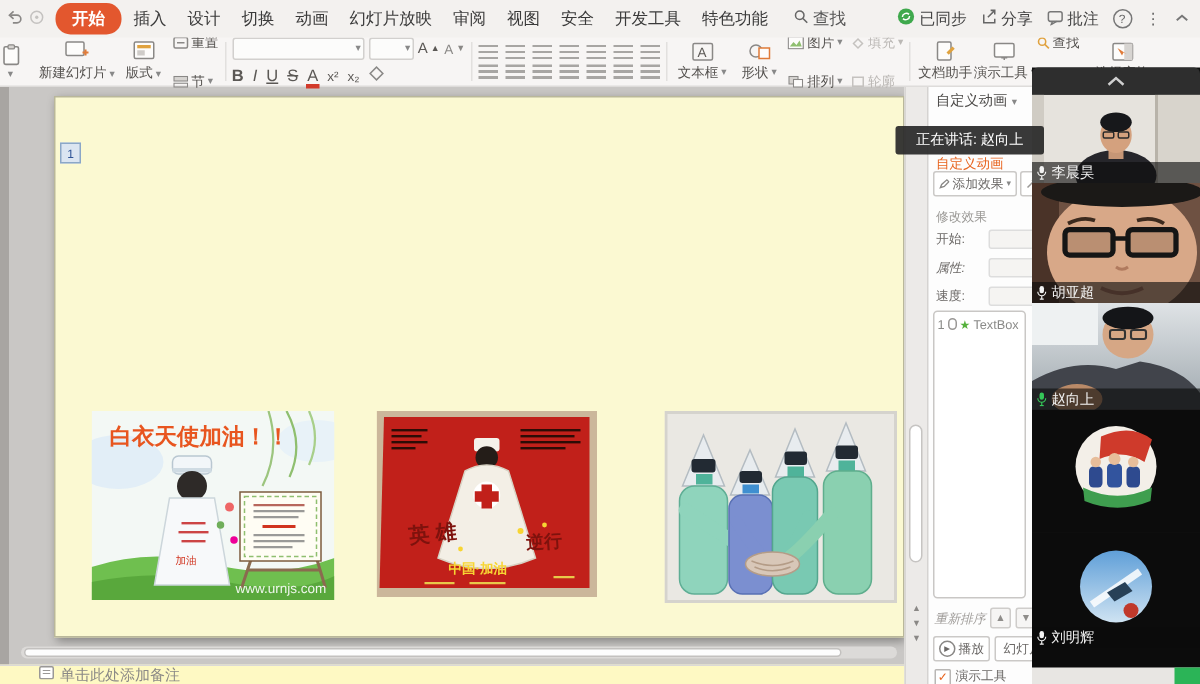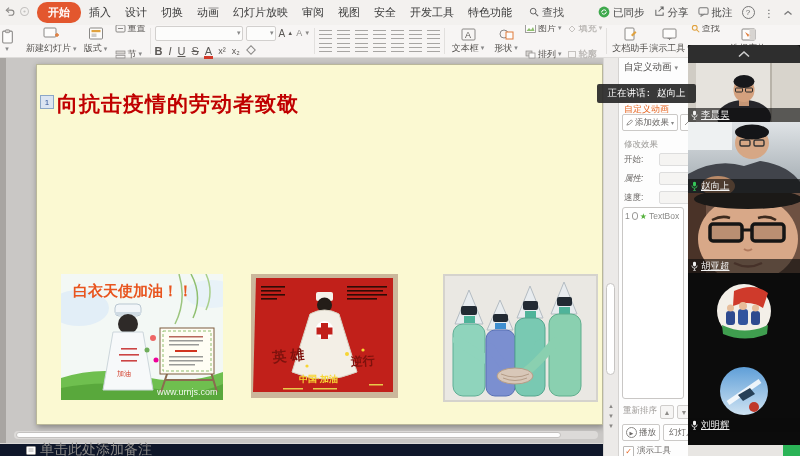--- a/index.html
+++ b/index.html
@@ -42,60 +42,60 @@
   .slide-title{position:absolute;left:20px;top:25px;font-size:21px;font-weight:bold;color:#c00000;letter-spacing:1px;white-space:nowrap;}
   .slide-body{position:absolute;left:20px;top:69px;width:528px;font-size:12.2px;line-height:15.1px;color:#161616;
               text-align:justify;text-indent:2em;}
   .img{position:absolute;top:209px;overflow:hidden;}
   .img svg{display:block;}
   .img1{left:24px;width:162px;height:126px;}
   .img2{left:214px;width:147px;height:124px;}
   .img3{left:406px;width:155px;height:128px;}
   .hscroll{position:absolute;left:14px;top:374px;width:584px;height:8px;background:#dcdad8;border-radius:4px;}
   .hthumb{position:absolute;left:2px;top:1px;width:545px;height:6px;background:#fdfdfd;border:1px solid #c3c1bf;border-radius:3px;box-sizing:border-box;}
-  .notesbar{position:absolute;left:0;top:386px;width:603px;height:13px;background:#0f172a;border-top:1px solid #dbd9d7;
-            display:flex;align-items:center;gap:4px;padding-left:26px;font-size:14px;color:#8a8886;box-sizing:border-box;}
+  .notesbar{position:absolute;left:0;top:386px;width:603px;height:13px;background:#fef9c3;border-top:1px solid #dbd9d7;
+            display:flex;align-items:center;gap:4px;padding-left:26px;font-size:10px;color:#8a8886;box-sizing:border-box;}
   
   .vscroll{position:absolute;left:603px;top:57px;width:15px;height:399px;background:#eceae8;border-left:1px solid #d8d6d4;z-index:2;box-sizing:border-box;}
   .vthumb{position:absolute;left:2px;top:226px;width:9px;height:92px;background:#fff;border:1px solid #c6c4c2;border-radius:5px;box-sizing:border-box;}
   .varrows{position:absolute;left:0;top:346px;width:14px;display:flex;flex-direction:column;align-items:center;gap:4px;
            font-size:6px;color:#8a8886;}
   
   .pane{position:absolute;left:618px;top:57px;width:91px;height:399px;background:#fdfdfd;border-left:1px solid #d5d3d1;
         font-size:8.5px;color:#6b6866;z-index:3;box-sizing:border-box;}
   .pane-header{position:absolute;top:4px;left:5px;display:flex;align-items:center;gap:3px;font-size:9.5px;color:#4c4a48;white-space:nowrap;}
   .pane-section{position:absolute;top:46px;left:5px;color:#e8641f;font-size:9px;white-space:nowrap;}
   .effect-btns{position:absolute;top:57px;left:3px;display:flex;gap:2px;}
   .btn{background:#fff;border:1px solid #cbc9c7;border-radius:2px;display:flex;align-items:center;gap:2px;
        padding:1px 3px;height:13px;white-space:nowrap;overflow:hidden;box-sizing:content-box;}
   .modify-label{position:absolute;top:82px;left:5px;color:#9b9996;}
   .frow{position:absolute;left:5px;display:flex;align-items:center;gap:16px;}
   .frow .fcombo{width:34px;height:11px;background:#f5f4f2;border:1px solid #ddd;border-radius:2px;}
   .listbox{position:absolute;top:150px;left:3px;width:62px;height:192px;background:#fff;border:1px solid #c9c7c5;border-radius:3px;box-sizing:border-box;}
   .listitem{display:flex;align-items:center;gap:2px;padding:3px 2px;color:#8a8a88;}
   .star{color:#55b13c;font-size:8px;}
-  .reorder{position:absolute;top:348px;left:4px;display:flex;align-items:flex-start;gap:3px;color:#a09d9a;}
+  .reorder{position:absolute;top:348px;left:4px;display:flex;align-items:flex-end;gap:3px;color:#a09d9a;font-style:italic;}
   .sqbtn{width:12px;height:12px;border:1px solid #cfcdcb;background:#f6f5f4;border-radius:2px;display:flex;
          align-items:center;justify-content:center;font-size:7px;color:#8f8d8a;}
   .pane-btnrow{position:absolute;top:367px;left:3px;display:flex;gap:3px;}
   .play-ico{width:9px;height:9px;border:1px solid #8a8886;border-radius:50%;font-size:5px;color:#6b6866;
             display:flex;align-items:center;justify-content:center;flex:none;}
   .autoprev{position:absolute;top:388px;left:4px;display:flex;align-items:center;gap:3px;}
   .chk{width:9px;height:9px;border:1px solid #b9b7b5;background:#fff;border-radius:1px;color:#e8641f;font-size:8px;
        display:flex;align-items:center;justify-content:center;font-weight:bold;}
   
   .toast{position:absolute;left:597px;top:84px;width:99px;height:19px;background:rgba(42,42,42,.93);color:#fff;
-         font-size:9.5px;display:flex;align-items:center;justify-content:center;z-index:60;border-radius:2px;white-space:nowrap;font-family:Liberation Mono, monospace;}
+         font-size:9.5px;display:flex;align-items:center;justify-content:center;z-index:60;border-radius:2px;white-space:nowrap;}
   
   .video{position:absolute;left:688px;top:45px;width:112px;height:411px;background:#101010;z-index:50;}
   .v-top{height:18px;background:#2e2e2e;display:flex;align-items:center;justify-content:center;border-radius:4px 4px 0 0;}
   .tile{position:relative;width:112px;overflow:hidden;}
   .tile svg{display:block;}
   .vlabel{position:absolute;left:0;bottom:0;width:100%;height:14px;background:rgba(12,12,12,.62);display:flex;
-          align-items:center;gap:3px;padding-left:3px;font-size:9.5px;color:#f2f2f2;box-sizing:border-box;text-decoration:underline;}
+          align-items:center;gap:3px;padding-left:3px;font-size:9.5px;color:#f2f2f2;box-sizing:border-box;}
   .mic-on{color:#f2f2f2;} .mic-speak{color:#35c759;} .mic-mute{color:#e05252;}
   .v-bottom{height:11px;background:#e8e6e3;position:relative;}
   .v-green{position:absolute;right:0;top:0;width:17px;height:11px;background:#2bb457;}
   .chev{display:block;}
 </style>
 </head>
 <body>
 
 <div class="app">
 
@@ -288,21 +288,21 @@
       </span>
       <span class="tb-mini">
         <svg width="11" height="9" viewBox="0 0 11 9">
             <rect x="1" y="1" width="6" height="5" fill="#d7d4d1" stroke="#8a8886" stroke-width=".7"></rect>
             <rect x="4" y="3" width="6" height="5" fill="#fdfcfb" stroke="#8a8886" stroke-width=".7"></rect>
           </svg>
         <span>排列</span>
           <span style="font-size:7px;color:#888;">▾</span>
       </span>
     </div>
-    <div class="tb-stack" style="margin-left:5px;font-weight:bold;">
+    <div class="tb-stack" style="margin-left:5px;">
       <span class="tb-mini dim">
         <svg width="10" height="9" viewBox="0 0 10 9">
             <path d="M2 5 5 2l3 3-3 3z" stroke="#c5c2bf" fill="none"></path>
           </svg>
         <span>填充</span>
           <span style="font-size:7px;">▾</span>
       </span>
       <span class="tb-mini dim">
         <svg width="10" height="9" viewBox="0 0 10 9">
             <rect x="1.5" y="1.5" width="7" height="6" fill="none" stroke="#c5c2bf"></rect>
@@ -352,21 +352,20 @@
         </svg>
       <span>选择窗格</span>
     </div>
   </div>
 
   <div class="canvas">
     <div class="left-strip"></div>
 
     <div class="slide">
       <span class="anim-tag">1</span>
-      <div class="slide-title">向抗击疫情的劳动者致敬</div>
 
       <div class="img img1">
         <svg width="162" height="126" viewBox="0 0 162 126">
           <rect width="162" height="126" fill="#f3f8f5"></rect>
           <ellipse cx="18" cy="34" rx="30" ry="18" fill="#e2eef7"></ellipse>
           <ellipse cx="150" cy="20" rx="26" ry="14" fill="#e8f2f8"></ellipse>
           <path d="M118 0q8 26-4 50" stroke="#9cc57e" stroke-width="1.5" fill="none"></path>
           <path d="M130 0q12 22 2 44" stroke="#8fbf6f" stroke-width="1.5" fill="none"></path>
           <path d="M145 0q8 18 0 36" stroke="#a8cf8a" stroke-width="1.5" fill="none"></path>
           <text x="12" y="22" font-size="15" font-weight="bold" fill="#e8551f">白衣天使加油！！</text>
@@ -580,20 +579,44 @@
           <span class="mic-on">
             <svg width="7" height="10" viewBox="0 0 8 11">
               <rect x="2.3" y="0.5" width="3.4" height="5.5" rx="1.7" fill="currentColor"></rect>
               <path d="M1 5a3 3 0 0 0 6 0M4 8v2M2.5 10.5h3" stroke="currentColor" fill="none" stroke-width=".9"></path>
             </svg>
           </span>
           <span>李晨昊</span>
         </div>
     </div>
 
+    <div class="tile" style="height:80px;">
+      <svg width="112" height="80" viewBox="0 0 112 80" preserveAspectRatio="none">
+        <rect width="112" height="80" fill="#6e5142"></rect>
+        <rect width="18" height="80" fill="#4a3328"></rect>
+        <ellipse cx="60" cy="46" rx="50" ry="43" fill="#d8a888"></ellipse>
+        <ellipse cx="60" cy="6" rx="54" ry="10" fill="#1b1917"></ellipse>
+        <path d="M24 27q10-5 18-2M70 25q10-3 18 2" stroke="#3c2a1e" stroke-width="2.5" fill="none"></path>
+        <rect x="22" y="31" width="32" height="17" rx="3" fill="#84604b" fill-opacity=".35" stroke="#151515" stroke-width="3.5"></rect>
+        <rect x="64" y="31" width="32" height="17" rx="3" fill="#84604b" fill-opacity=".35" stroke="#151515" stroke-width="3.5"></rect>
+        <path d="M54 37h10" stroke="#151515" stroke-width="3"></path>
+        <path d="M56 56q4 3 8 0" stroke="#b07a5e" stroke-width="2" fill="none"></path>
+        <path d="M46 70q14 7 28 0" stroke="#a5705a" stroke-width="2.5" fill="none"></path>
+      </svg>
+      <div class="vlabel">
+          <span class="mic-on">
+            <svg width="7" height="10" viewBox="0 0 8 11">
+              <rect x="2.3" y="0.5" width="3.4" height="5.5" rx="1.7" fill="currentColor"></rect>
+              <path d="M1 5a3 3 0 0 0 6 0M4 8v2M2.5 10.5h3" stroke="currentColor" fill="none" stroke-width=".9"></path>
+            </svg>
+          </span>
+          <span>胡亚超</span>
+        </div>
+    </div>
+
     <div class="tile" style="height:71px;">
       <svg width="112" height="71" viewBox="0 0 112 71" preserveAspectRatio="none">
         <defs>
             <linearGradient id="g3" x1="0" y1="0" x2="0" y2="1">
               <stop offset="0" stop-color="#dfe3e6"></stop>
               <stop offset="1" stop-color="#9fa8ae"></stop>
             </linearGradient>
           </defs>
         <rect width="112" height="71" fill="url(#g3)"></rect>
         <rect width="44" height="28" fill="#eef1f2"></rect>
@@ -608,44 +631,20 @@
           <span class="mic-speak">
             <svg width="7" height="10" viewBox="0 0 8 11">
               <rect x="2.3" y="0.5" width="3.4" height="5.5" rx="1.7" fill="currentColor"></rect>
               <path d="M1 5a3 3 0 0 0 6 0M4 8v2M2.5 10.5h3" stroke="currentColor" fill="none" stroke-width=".9"></path>
             </svg>
           </span>
           <span>赵向上</span>
         </div>
     </div>
 
-    <div class="tile" style="height:80px;">
-      <svg width="112" height="80" viewBox="0 0 112 80" preserveAspectRatio="none">
-        <rect width="112" height="80" fill="#6e5142"></rect>
-        <rect width="18" height="80" fill="#4a3328"></rect>
-        <ellipse cx="60" cy="46" rx="50" ry="43" fill="#d8a888"></ellipse>
-        <ellipse cx="60" cy="6" rx="54" ry="10" fill="#1b1917"></ellipse>
-        <path d="M24 27q10-5 18-2M70 25q10-3 18 2" stroke="#3c2a1e" stroke-width="2.5" fill="none"></path>
-        <rect x="22" y="31" width="32" height="17" rx="3" fill="#84604b" fill-opacity=".35" stroke="#151515" stroke-width="3.5"></rect>
-        <rect x="64" y="31" width="32" height="17" rx="3" fill="#84604b" fill-opacity=".35" stroke="#151515" stroke-width="3.5"></rect>
-        <path d="M54 37h10" stroke="#151515" stroke-width="3"></path>
-        <path d="M56 56q4 3 8 0" stroke="#b07a5e" stroke-width="2" fill="none"></path>
-        <path d="M46 70q14 7 28 0" stroke="#a5705a" stroke-width="2.5" fill="none"></path>
-      </svg>
-      <div class="vlabel">
-          <span class="mic-on">
-            <svg width="7" height="10" viewBox="0 0 8 11">
-              <rect x="2.3" y="0.5" width="3.4" height="5.5" rx="1.7" fill="currentColor"></rect>
-              <path d="M1 5a3 3 0 0 0 6 0M4 8v2M2.5 10.5h3" stroke="currentColor" fill="none" stroke-width=".9"></path>
-            </svg>
-          </span>
-          <span>胡亚超</span>
-        </div>
-    </div>
-
     <div class="tile" style="height:82px;">
       <svg width="112" height="82" viewBox="0 0 112 82" preserveAspectRatio="none">
         <rect width="112" height="82" fill="#0c0c0c"></rect>
         <circle cx="56" cy="38" r="27" fill="#f3efe8"></circle>
         <path d="M46 18q20-9 34 2l-5 15q-14-9-30-2z" fill="#cf3a2b"></path>
         <path d="M34 52q23 11 46 0l-1 9q-22 9-44 0z" fill="#3f9e4f"></path>
         <g>
           <rect x="38" y="38" width="9" height="14" rx="3" fill="#2e4a8f"></rect>
             <circle cx="42.5" cy="35" r="3.5" fill="#e7bd9a"></circle>
           <rect x="50" y="36" width="10" height="16" rx="3" fill="#32549e"></rect>

